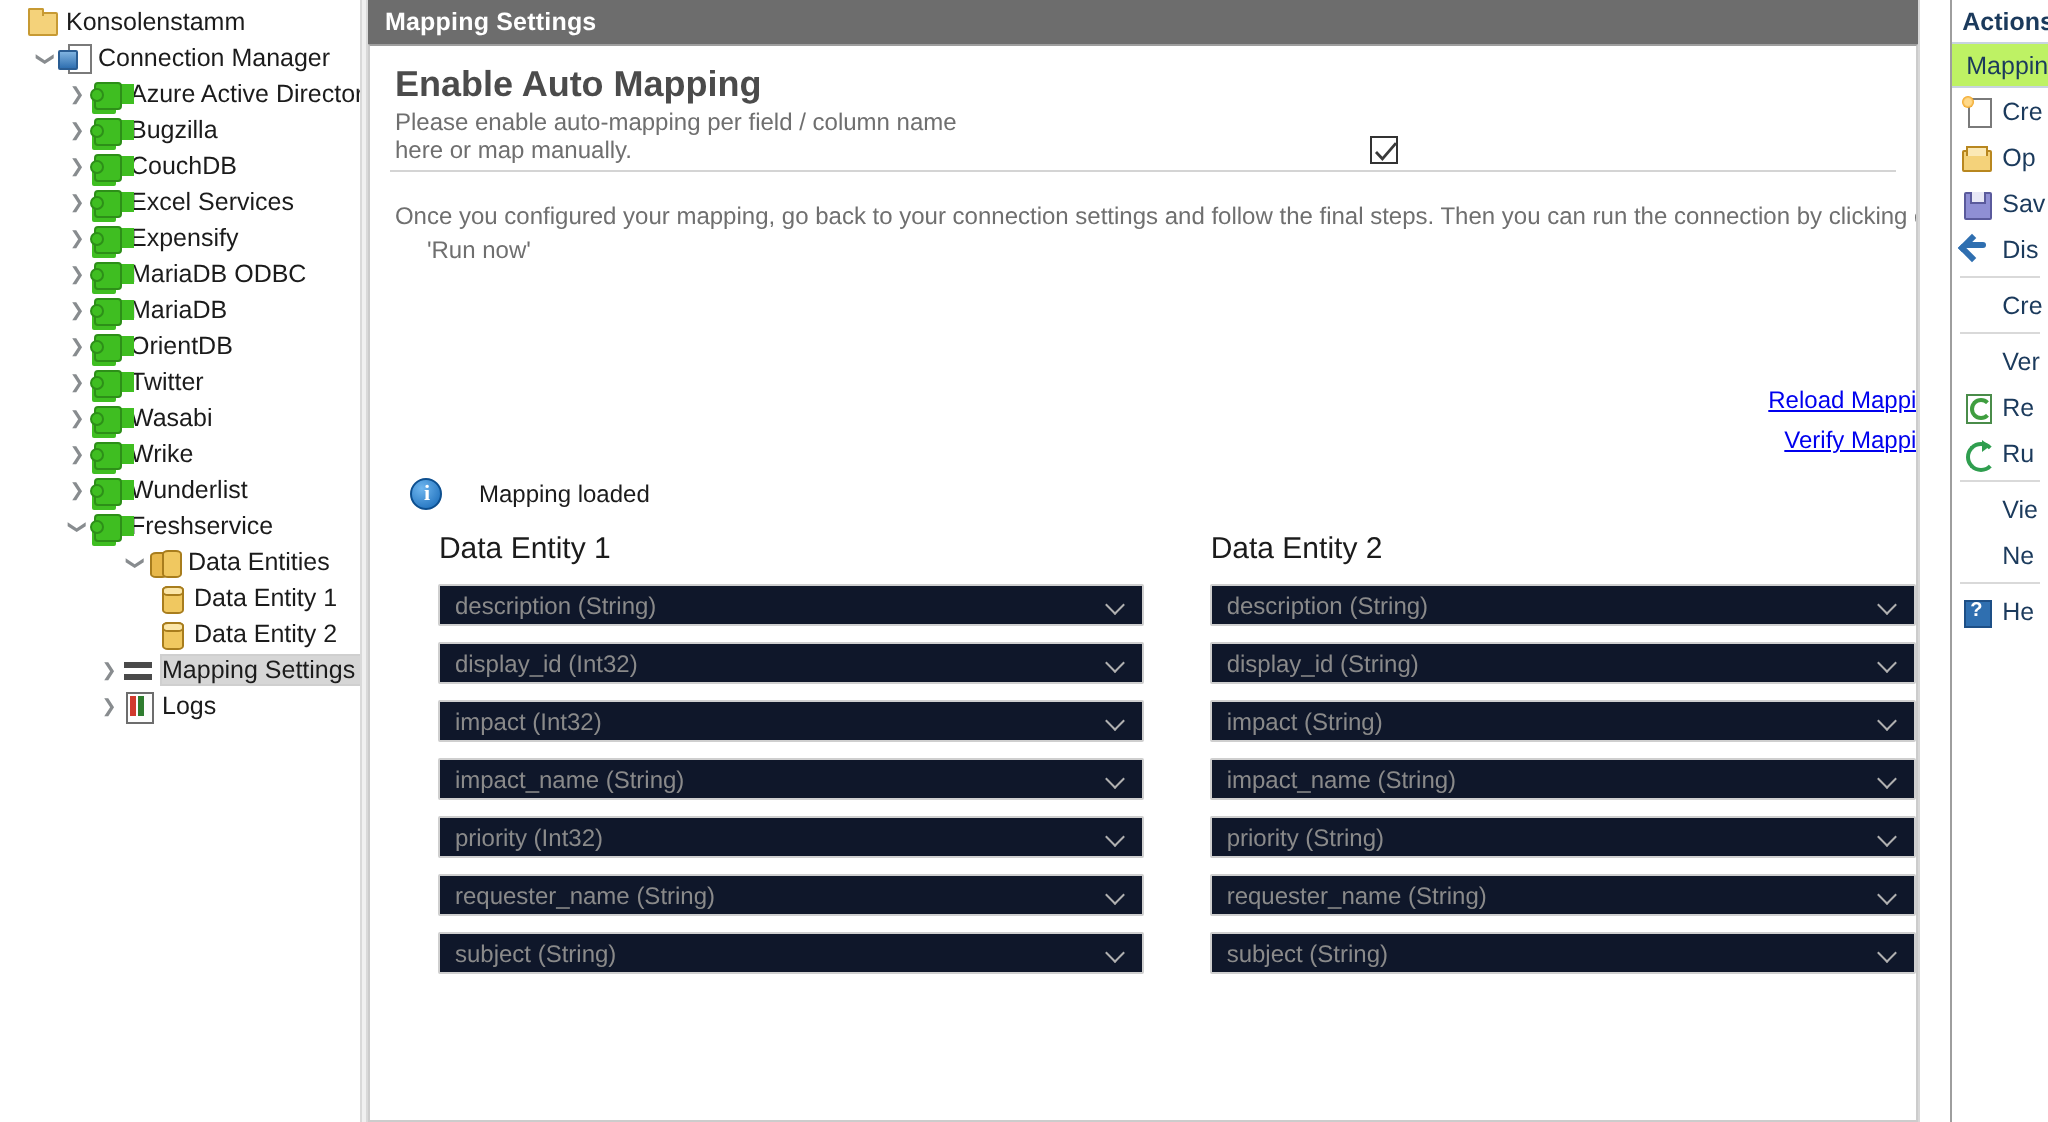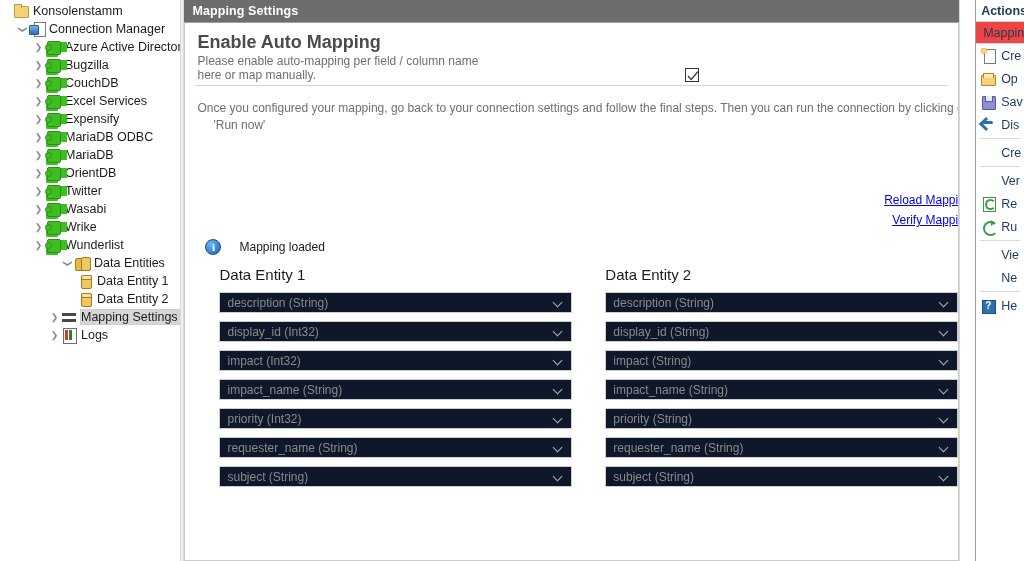--- a/index.html
+++ b/index.html
@@ -366,21 +366,21 @@
     font-weight: bold;
     font-size: 12.5px;
     display: flex;
     align-items: center;
     padding-left: 5px;
     border-bottom: 1px solid #c8d4e0;
     white-space: nowrap;
   }
   #actions-group {
     height: 22px;
-    background: #ef4444;
+    background: #bef264;
     color: #1b3a5c;
     font-size: 12.5px;
     display: flex;
     align-items: center;
     padding-left: 7px;
     white-space: nowrap;
     border-bottom: 1px solid #c8d4e0;
   }
   .act {
     height: 23px;
@@ -547,20 +547,25 @@
       </div>
       <div class="tnode" style="padding-left: 32px;">
         <span class="twist">❯</span>
         <span class="ticon ic-plugin"></span>
         <span class="tlabel">Wrike</span>
       </div>
       <div class="tnode" style="padding-left: 32px;">
         <span class="twist">❯</span>
         <span class="ticon ic-plugin"></span>
         <span class="tlabel">Wunderlist</span>
+      </div>
+      <div class="tnode" style="padding-left: 32px;">
+        <span class="twist" style="transform: rotate(90deg);">❯</span>
+        <span class="ticon ic-plugin"></span>
+        <span class="tlabel">Freshservice</span>
       </div>
       <div class="tnode" style="padding-left: 61px;">
         <span class="twist" style="transform: rotate(90deg);">❯</span>
         <span class="ticon ic-entities"></span>
         <span class="tlabel">Data Entities</span>
       </div>
       <div class="tnode" style="padding-left: 64px;">
         <span class="twist empty"></span>
         <span class="ticon ic-entity"></span>
         <span class="tlabel">Data Entity 1</span>

